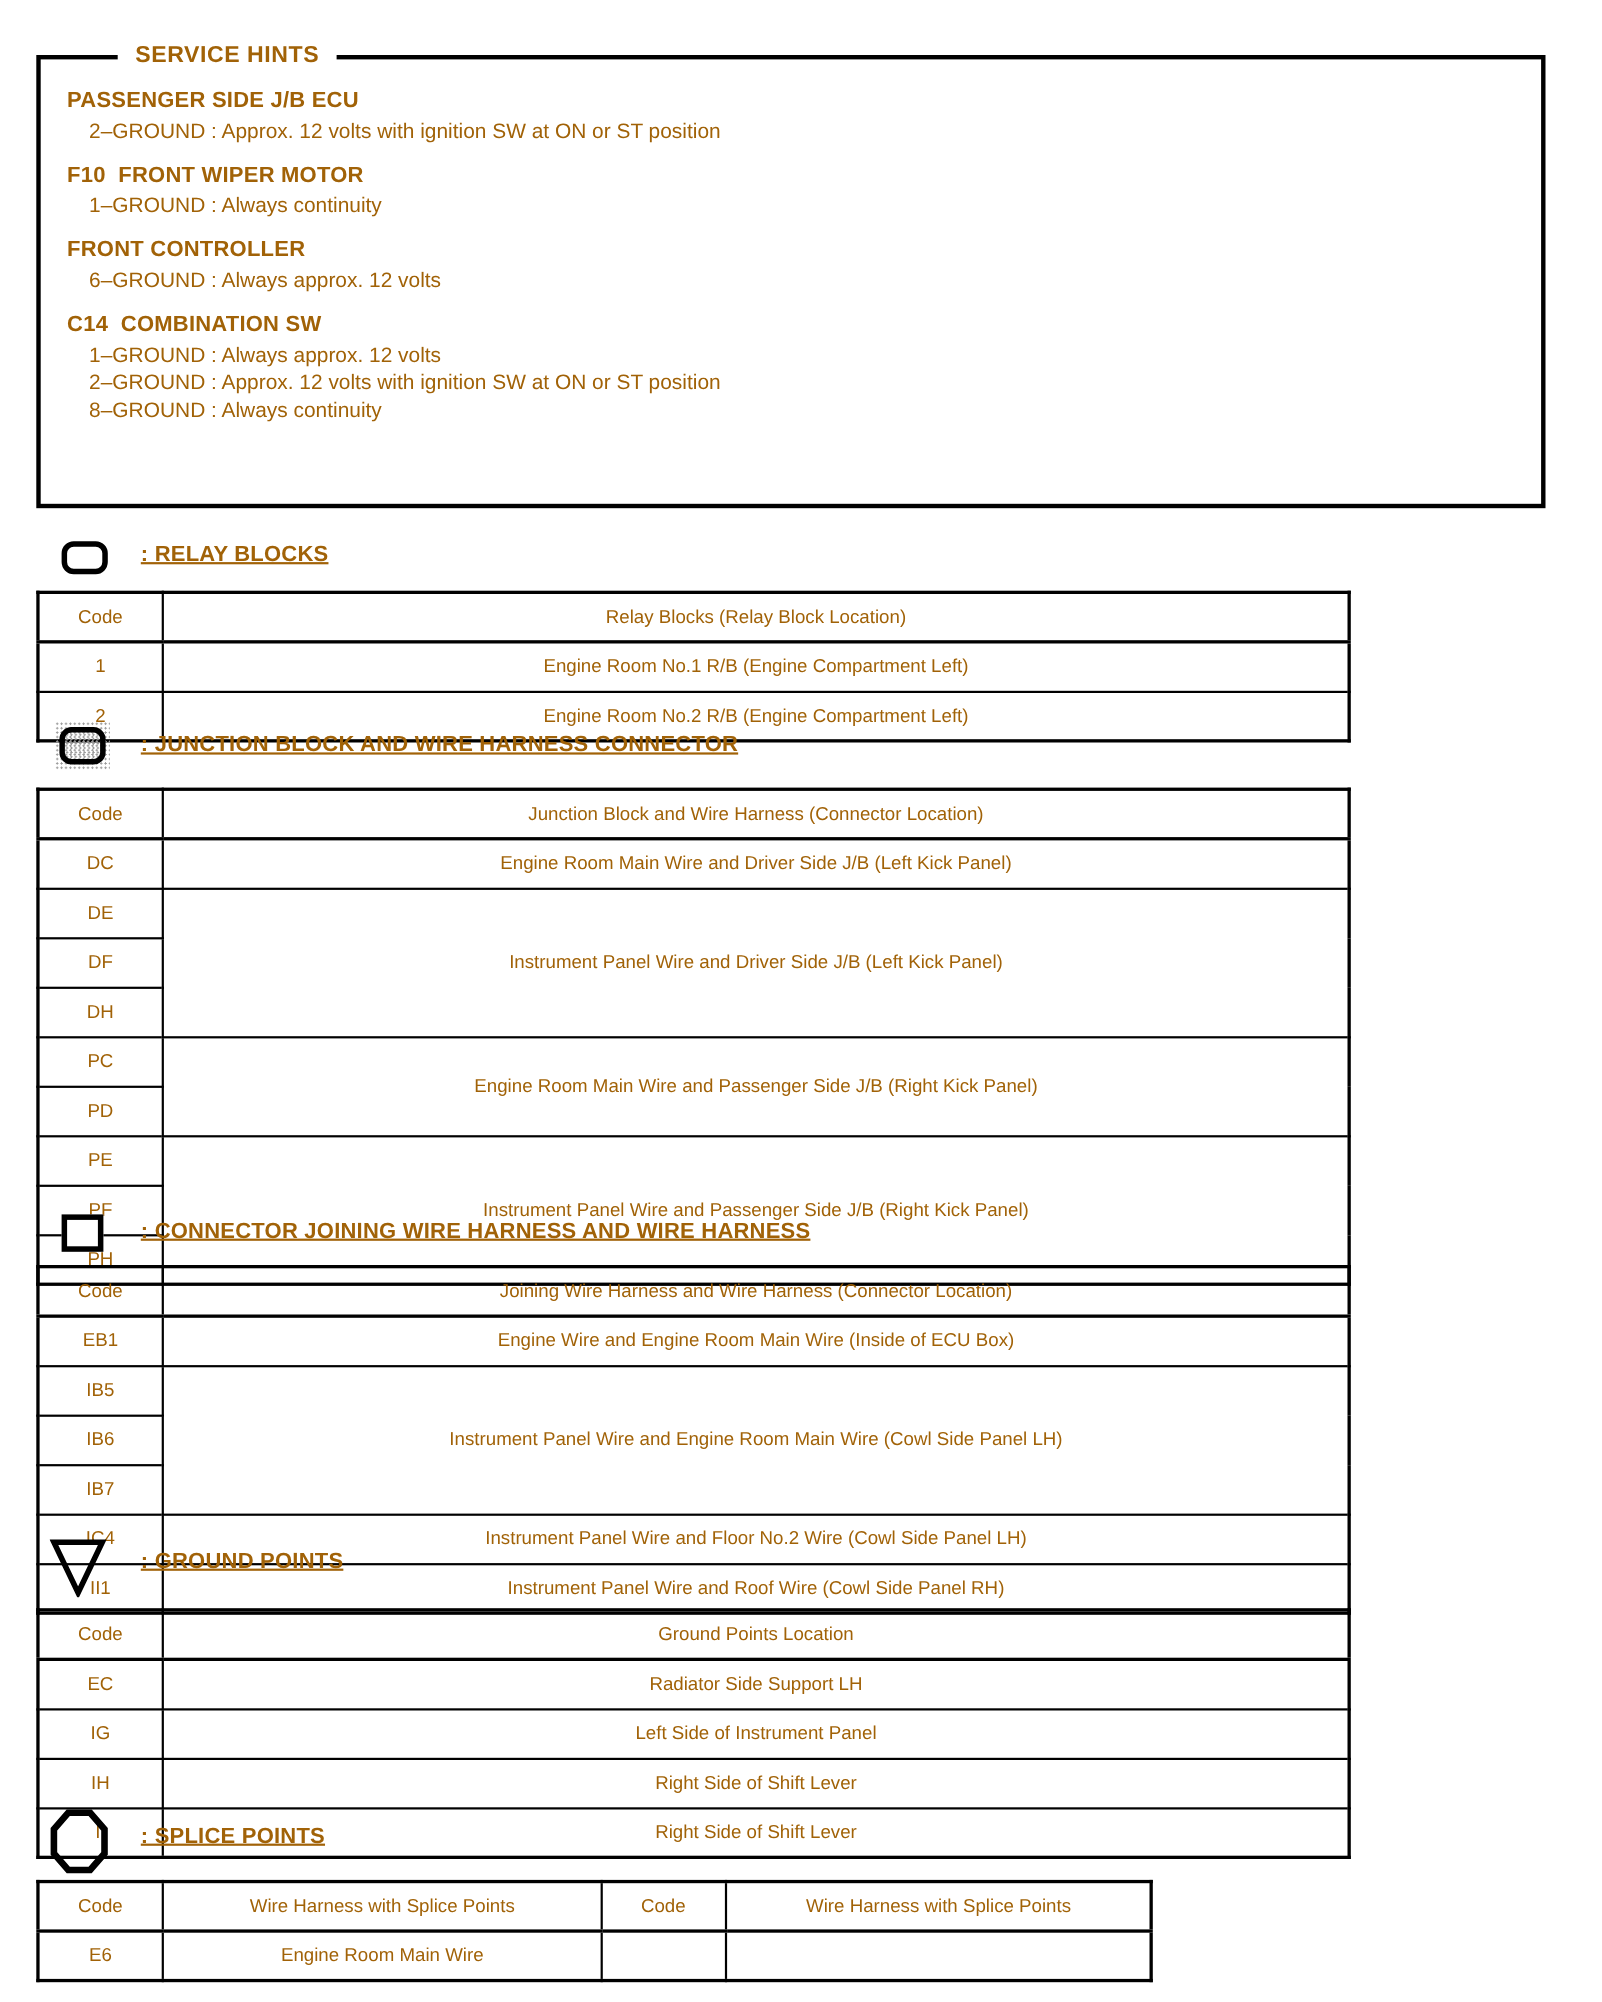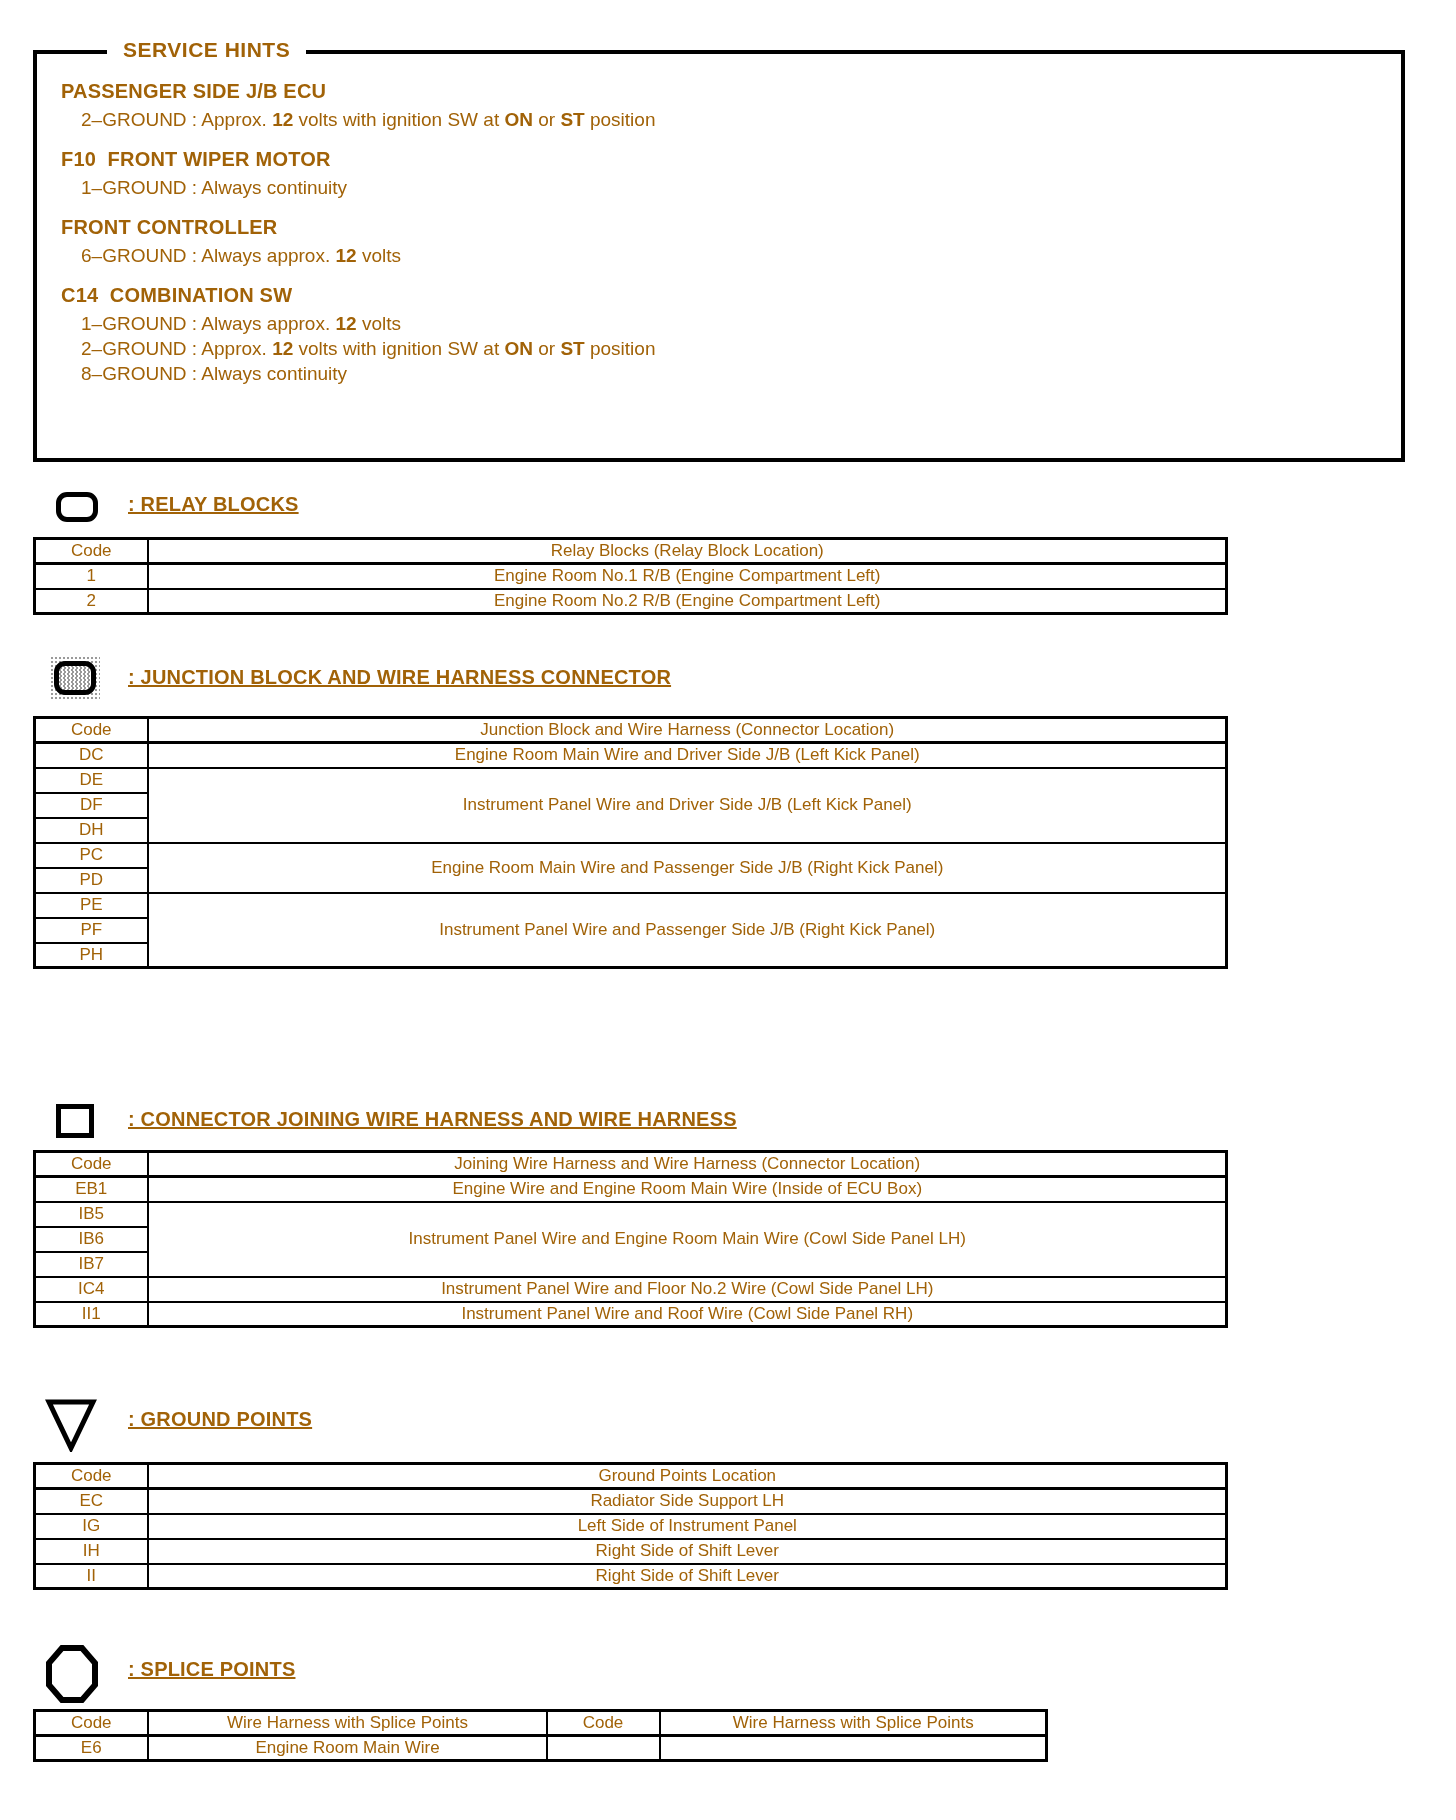--- a/index.html
+++ b/index.html
@@ -17,21 +17,21 @@
   }
   .hints-title{
     position:absolute;top:-16px;left:70px;
     background:#fff;padding:0 16px;
     font-size:21px;font-weight:bold;letter-spacing:.5px;white-space:nowrap;
   }
   .hints-content{padding:26px 20px 0 24px;}
   .hint-group{margin-bottom:16px;}
   .hint-heading{font-size:20px;font-weight:bold;margin:0 0 4px 0;letter-spacing:.2px;}
   .hint-line{font-size:19px;line-height:25px;padding-left:20px;}
-  .hint-line b{font-weight:bold;}
+  .hint-line b{font-weight:normal;}
   
   .sec-heading{
     position:absolute;left:128px;
     font-size:20px;font-weight:bold;letter-spacing:.2px;white-space:nowrap;text-decoration:underline;
   }
   .relay-icon{
     position:absolute;left:56px;top:492px;width:42px;height:30px;
     border:5px solid #000;border-radius:11px;box-sizing:border-box;background:#fff;
   }
   .junction-outer{
@@ -57,21 +57,21 @@
     border-collapse:collapse;table-layout:fixed;
     width:1195px;
     border:3px solid #000;
   }
   table.dtable td{
     border:2px solid #000;
     font-size:17px;line-height:20px;
     overflow:hidden;white-space:nowrap;
     vertical-align:middle;
   }
-  table.dtable tr{height:25px;}
+  table.dtable tr{height:45px;}
   table.dtable tr.head td{border-bottom:3px solid #000;}
   table.dtable td.code{text-align:center;}
   table.dtable td.desc{text-align:center;padding-left:2px;}
   table.dtable tr.sub td{border-top:1.2px solid #000;}
   table.splice{width:1015px;}
 </style>
 </head>
 <body>
 
 <div class="page">

